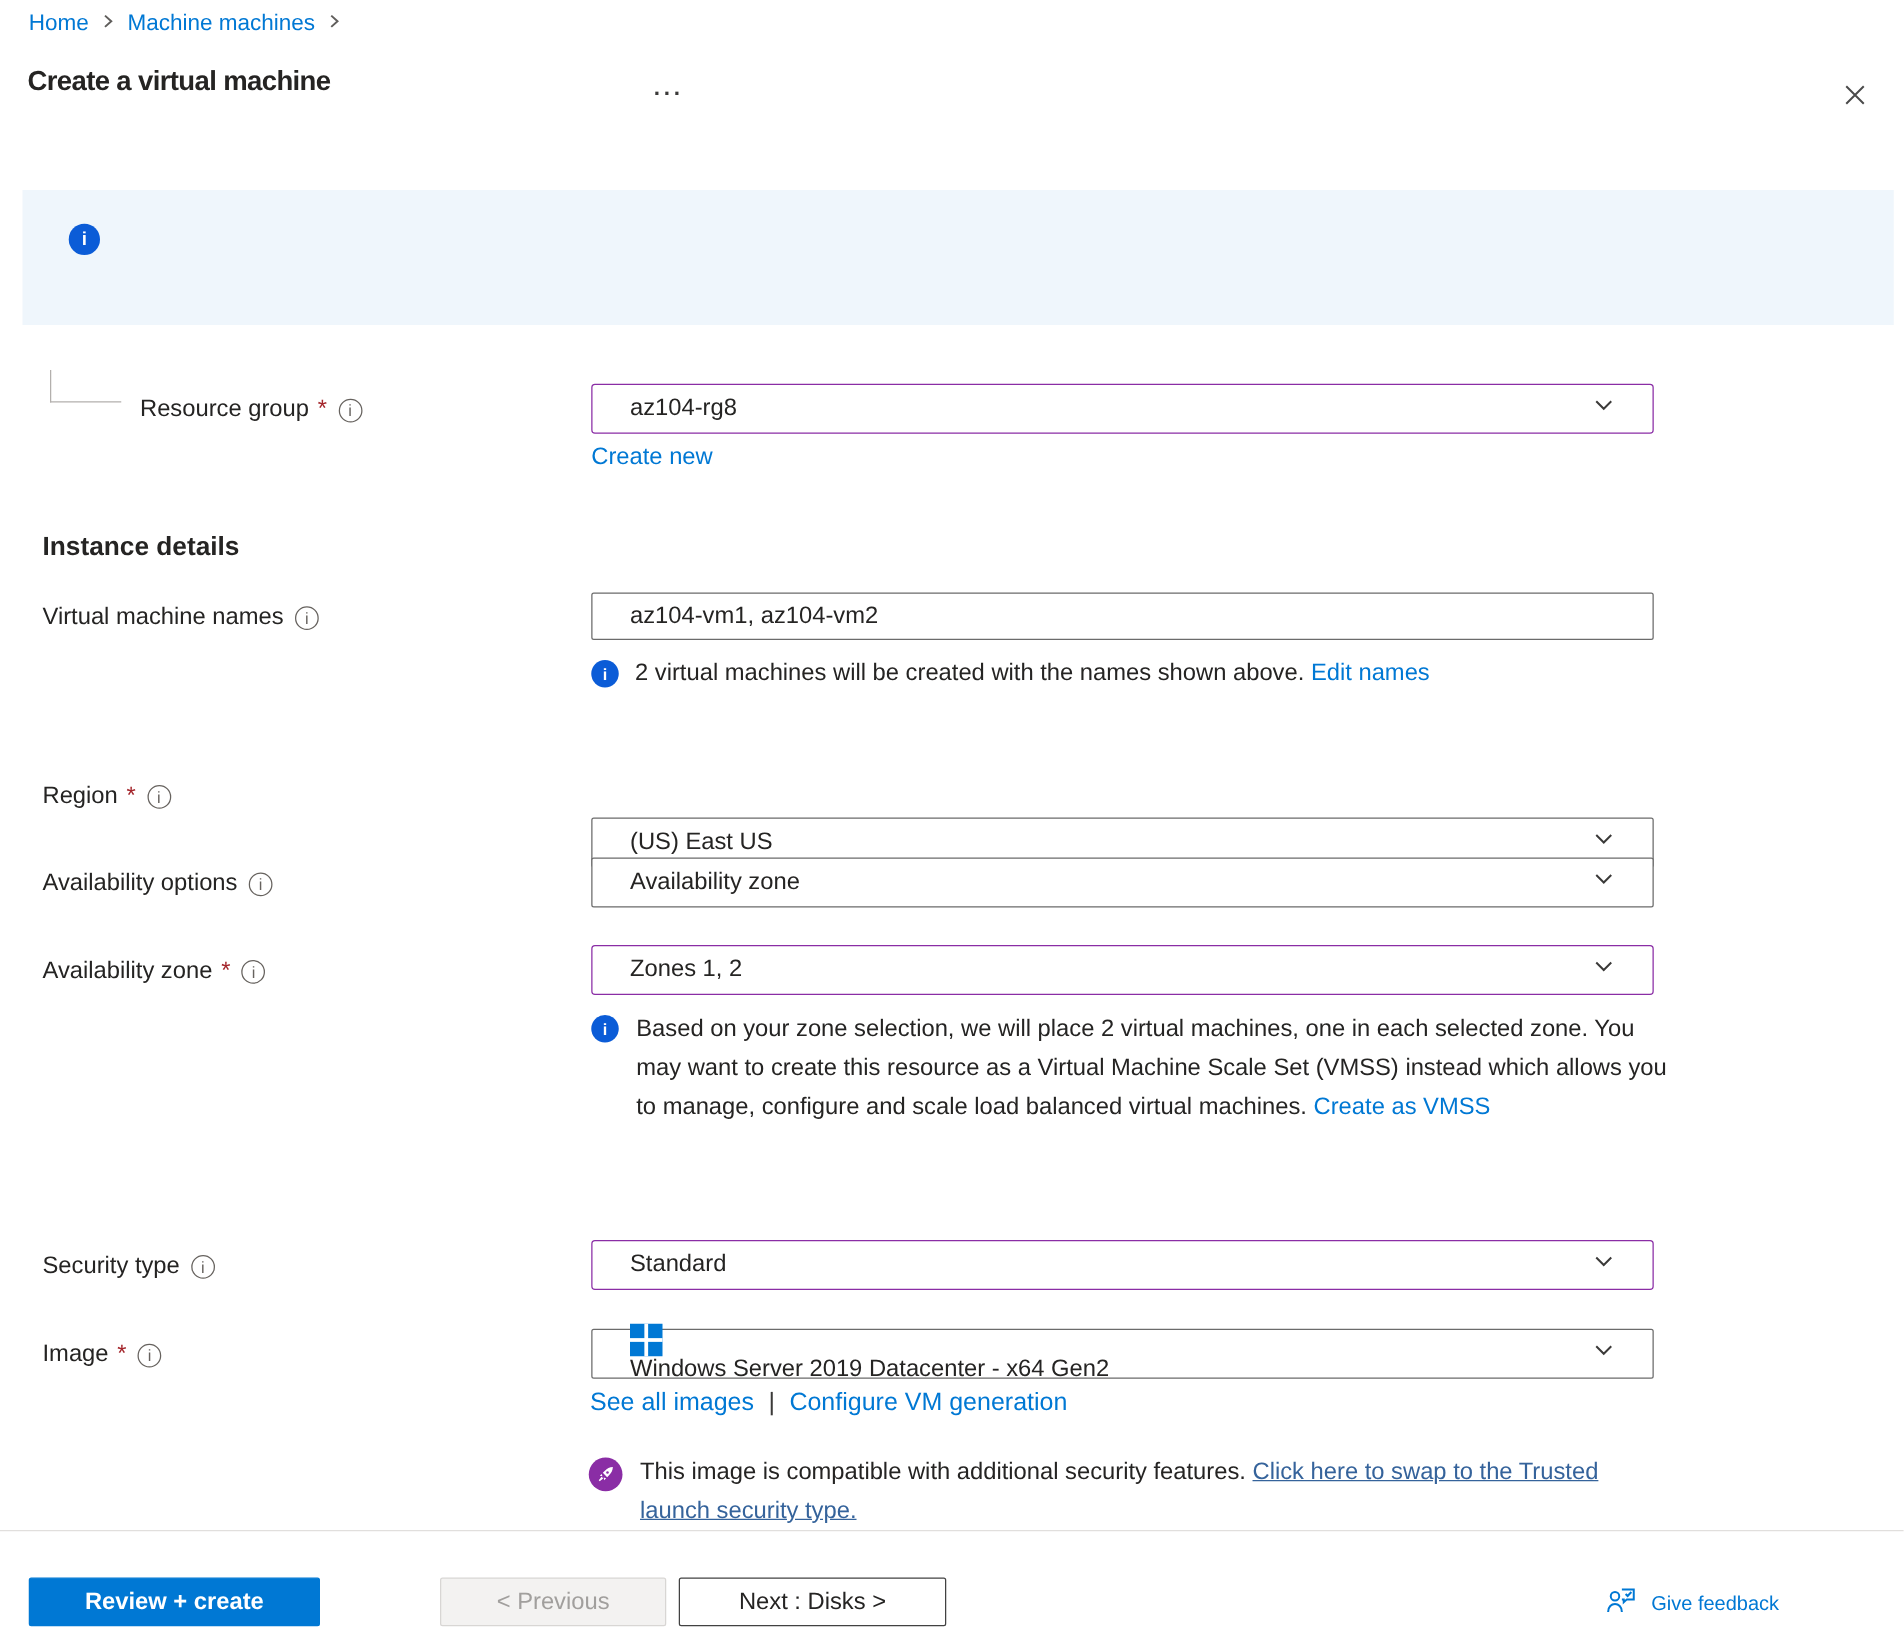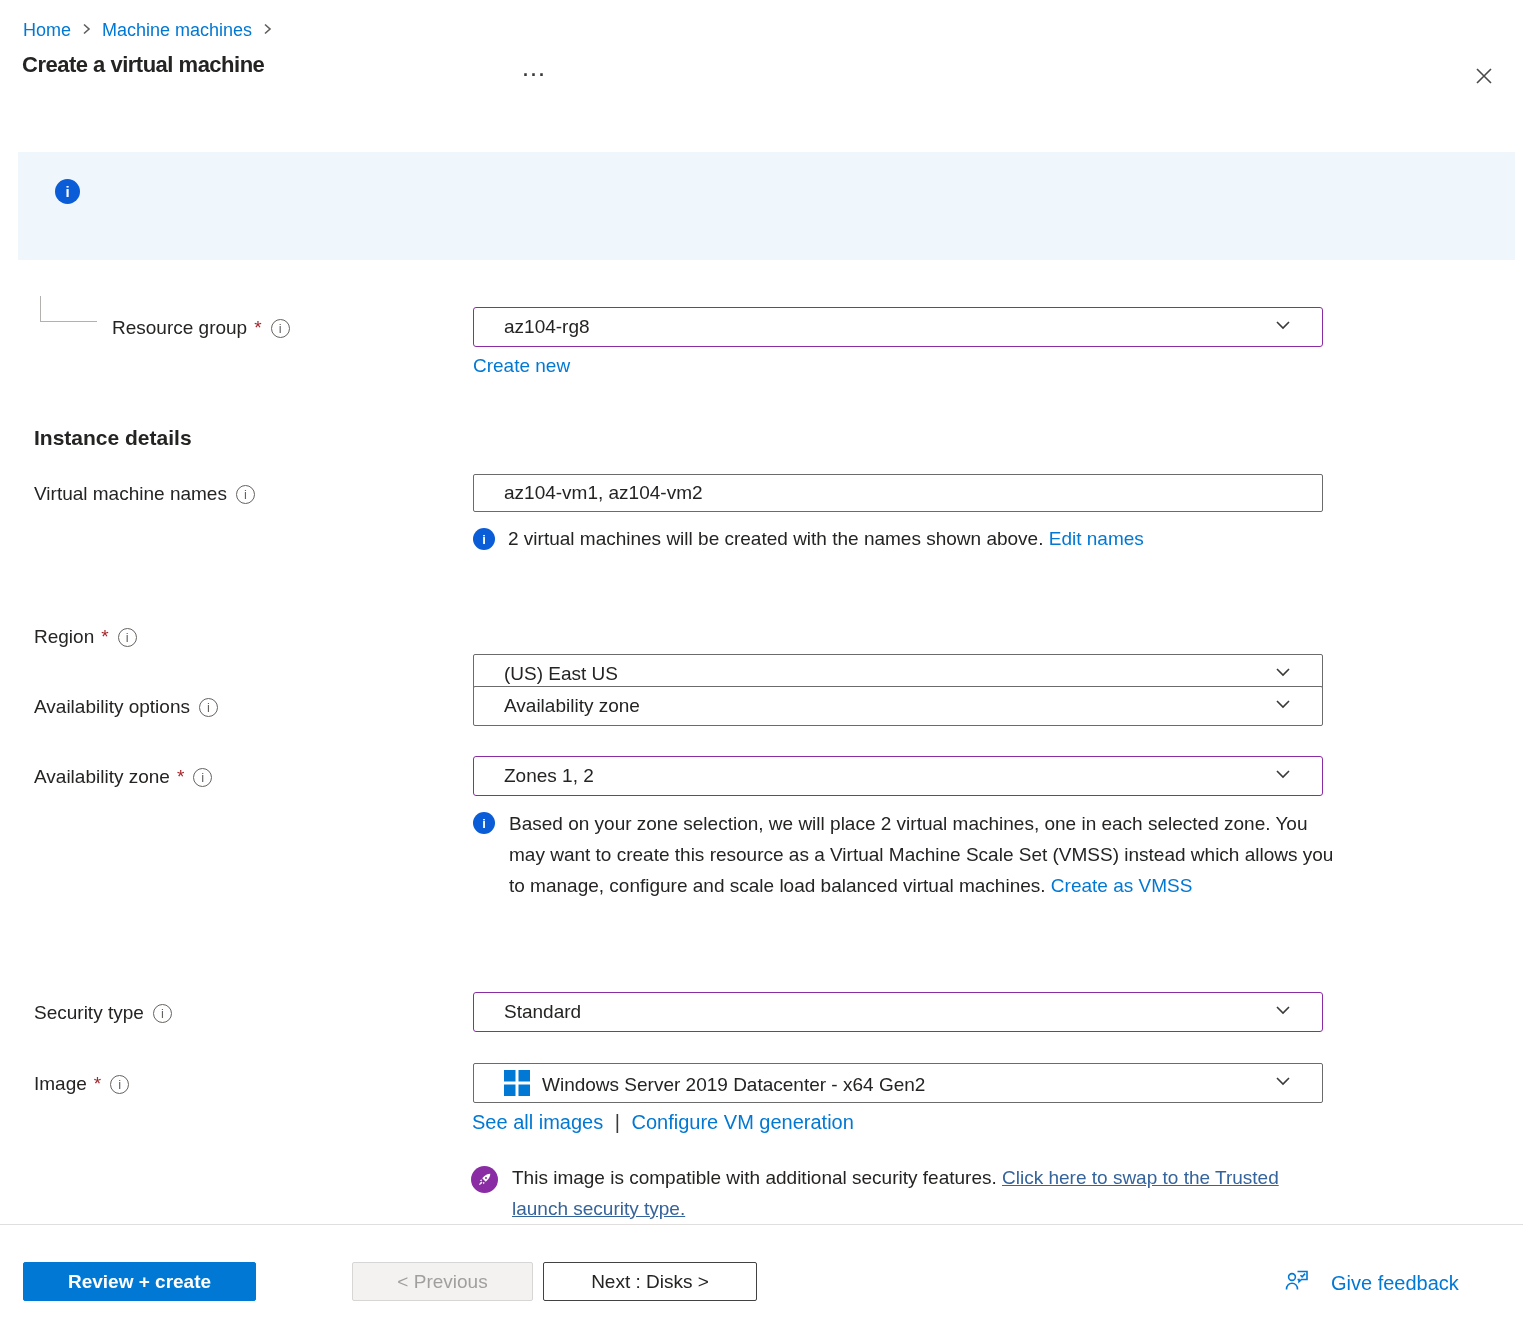--- a/index.html
+++ b/index.html
@@ -1,21 +1,21 @@
 <!DOCTYPE html>
 <html><head>
 <meta charset="utf-8">
 <style>
   * { margin:0; padding:0; box-sizing:border-box; }
   html,body { width:1523px; height:1320px; background:#fff;
     font-family:"Liberation Sans", sans-serif; color:#252423; }
   .page { position:relative; width:1523px; height:1320px; overflow:hidden; }
 
   
-  .breadcrumb { position:absolute; left:23px; top:8px; display:flex; align-items:center; gap:10px; font-size:18px;margin-top:12px; }
+  .breadcrumb { position:absolute; left:23px; top:8px; display:flex; align-items:center; gap:10px; font-size:18px; }
   .breadcrumb a { color:#0078d4; text-decoration:none; cursor:pointer; }
   .crumb-sep { color:#605e5c; font-size:16px; padding-top:1px; }
 
   
   .page-title { position:absolute; left:22px; top:52px; font-size:22px; font-weight:700; color:#252423; letter-spacing:-0.5px; }
   .title-ellipsis { position:absolute; left:523px; top:60px; font-size:18px; font-weight:700; color:#3b3a39; letter-spacing:3px; cursor:pointer; }
   .close-btn { position:absolute; left:1468px; top:60px; width:32px; height:32px; display:flex; align-items:center; justify-content:center; cursor:pointer; }
 
   
   .banner { position:absolute; left:18px; top:152px; width:1497px; height:108px; background:#eff6fc; }
@@ -48,35 +48,35 @@
   .section-h { position:absolute; left:34px; top:426px; font-size:21px; font-weight:700; color:#252423; }
 
   .note { position:absolute; display:flex; gap:14px; font-size:19px; line-height:31px; color:#252423; }
   .note .i-blue { margin-top:4px; }
   .note-inline { display:flex; gap:13px; align-items:center; font-size:19px; }
 
   
   .win-logo { width:26px; height:26px; background:#0078d4; position:relative; flex:none; margin-right:12px; }
   .win-logo::before { content:""; position:absolute; left:50%; top:0; bottom:0; width:3px; background:#fff; transform:translateX(-50%); }
   .win-logo::after { content:""; position:absolute; top:50%; left:0; right:0; height:3px; background:#fff; transform:translateY(-50%); }
-  .dd-left { display:flex; align-items:flex-end; }
+  .dd-left { display:flex; align-items:flex-start;flex-direction:column; }
 
   
   .rocket { width:27px; height:27px; border-radius:50%; background:#8a2da5; display:inline-flex;
     align-items:center; justify-content:center; flex:none; margin-top:4px; }
 
   
   .footer-divider { position:absolute; left:0; top:1224px; width:1523px; border-top:1px solid #e1dfdd; }
   .btn { position:absolute; top:1262px; height:39px; display:flex; align-items:center; justify-content:center;
     font-size:19px; border-radius:2px; cursor:pointer; font-family:inherit; }
   .btn-primary { left:23px; width:233px; background:#0078d4; color:#fff; border:1px solid #0078d4; font-weight:700; }
   .btn-disabled { left:352px; width:181px; background:#f3f2f1; color:#a19f9d; border:1px solid #d8d6d4; cursor:default; }
   .btn-secondary { left:543px; width:214px; background:#fff; color:#252423; border:1px solid #424242; }
-  .feedback { position:absolute; left:1284px; top:1268px; display:flex; align-items:center; gap:21px;
-    color:#0078d4; font-size:20px; cursor:pointer; text-decoration:none; }
+  .feedback { position:absolute; left:1284px; top:1268px; display:flex; align-items:center; gap:11px;
+    color:#0078d4; font-size:16px; cursor:pointer; text-decoration:none; }
 </style>
 </head>
 <body>
 
 <div class="page">
 
   <nav class="breadcrumb">
     <a>Home</a>
     <span class="crumb-sep">
       <svg width="11" height="14" viewBox="0 0 11 14">

